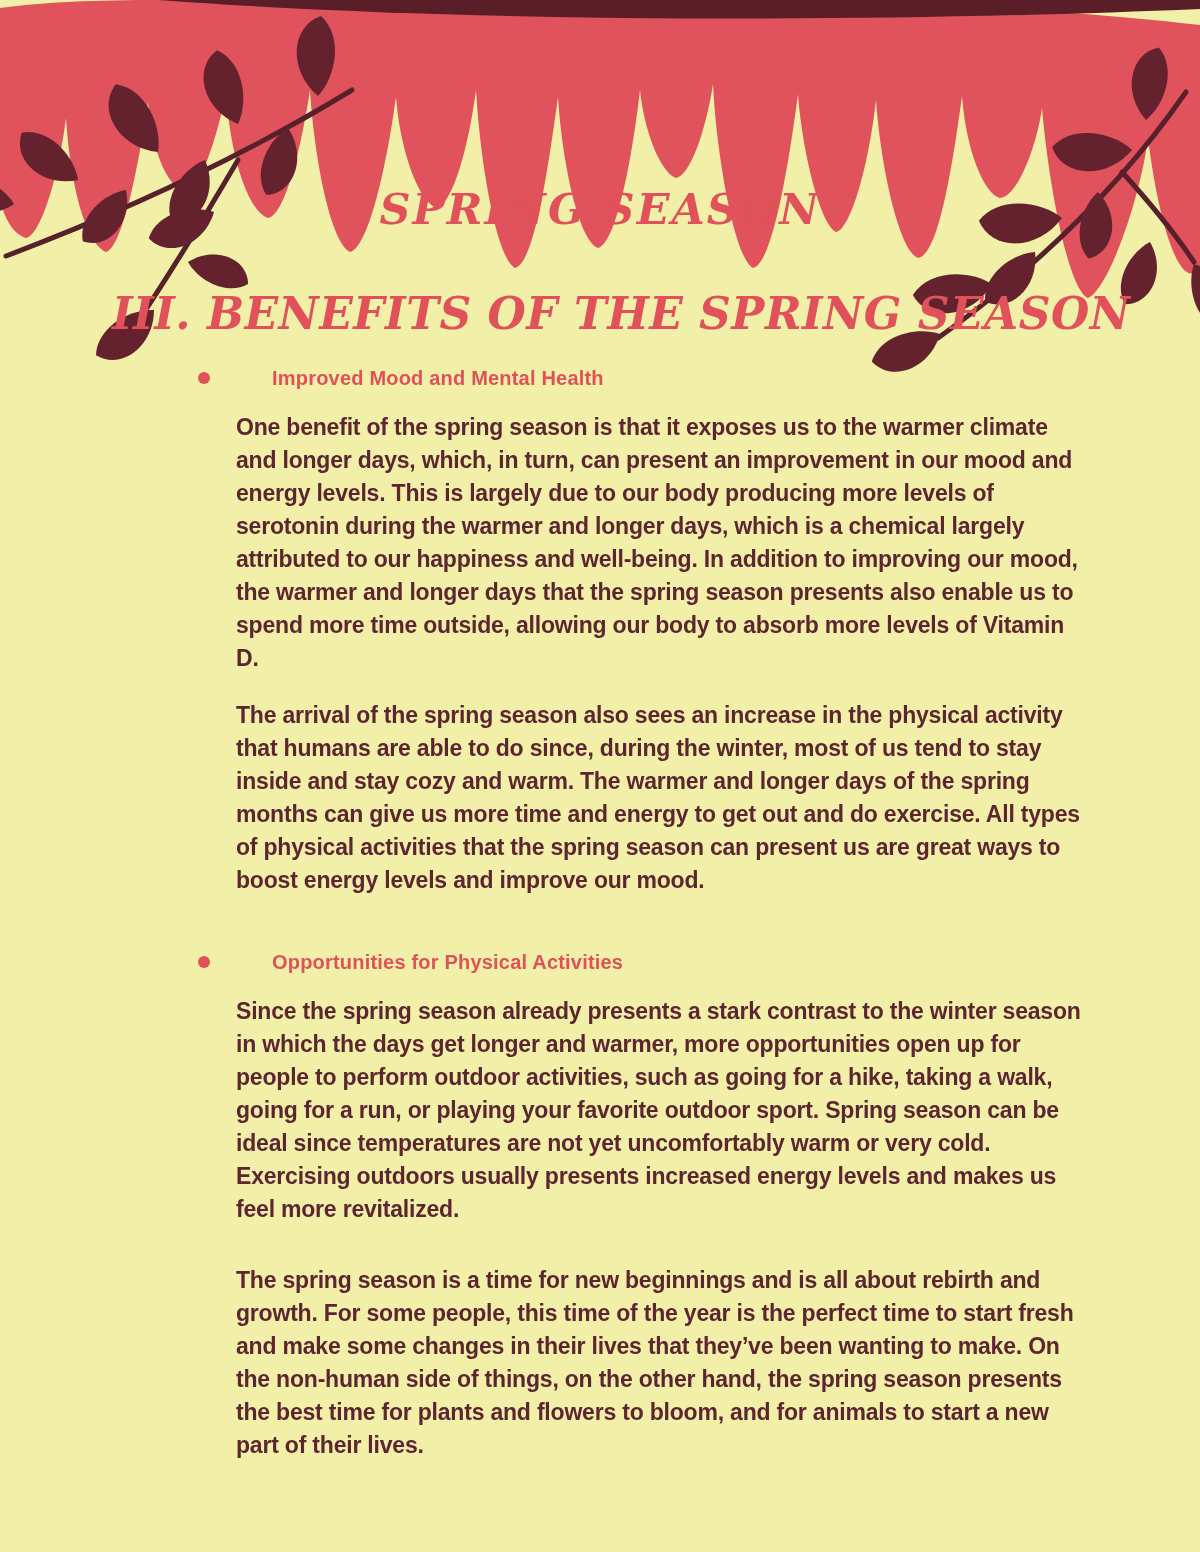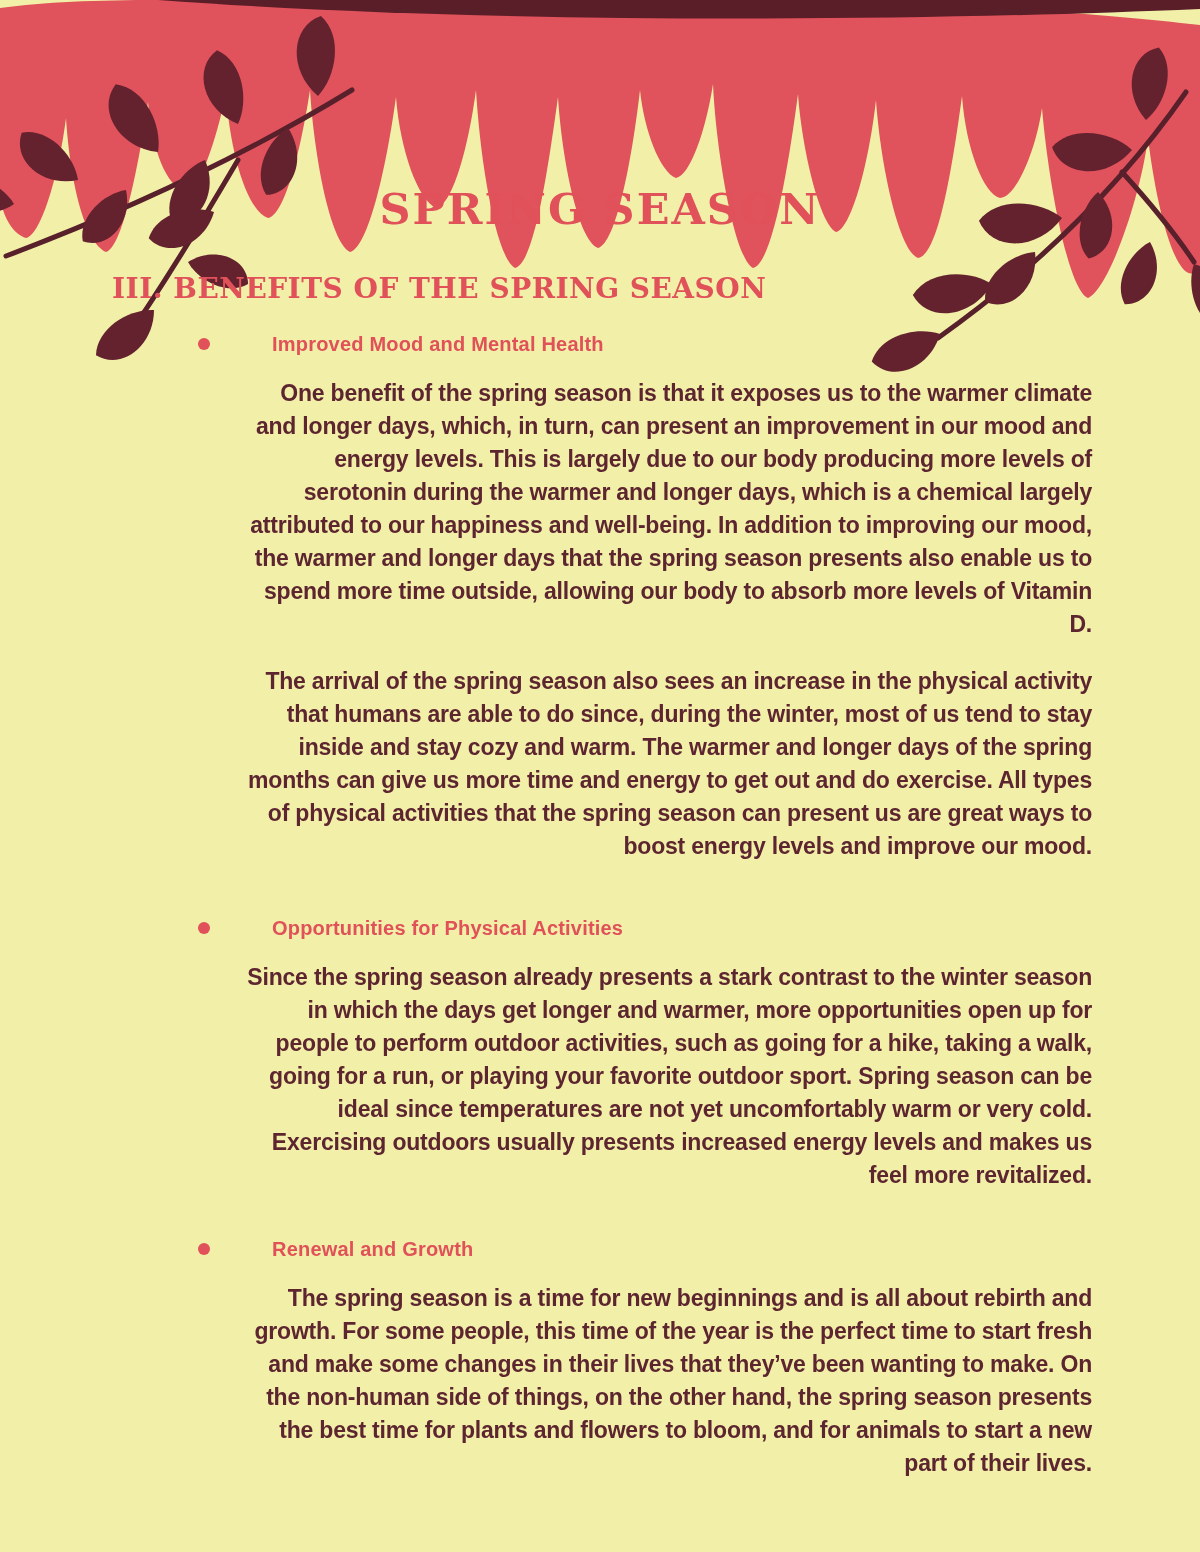--- a/index.html
+++ b/index.html
@@ -21,40 +21,41 @@
     overflow:hidden;
     font-family:"Liberation Sans", sans-serif;
   }
   .header-art{position:absolute;top:0;left:0;display:block;}
   .valance{fill:var(--valance);}
   .band{fill:var(--band);}
   .leaf-fill{fill:var(--leaf);}
   .stem{stroke:var(--stem);stroke-width:5;fill:none;stroke-linecap:round;}
   .script{
     font-family:"DejaVu Serif", serif;
+    font-style:italic;
     font-weight:700;
     color:var(--accent);
   }
   .title{
     position:absolute;
     top:184px;left:0;width:100%;
     margin:0;
     text-align:center;
     font-size:43px;
     letter-spacing:2px;
     z-index:3;
   }
   .content{
     position:absolute;
     top:272px;left:0;width:1200px;
     z-index:3;
   }
   .doc-heading{
-    margin:0 0 0 112px;
-    font-size:28px;
+    margin:16px 0 0 112px;
+    font-size:44px;
     letter-spacing:0.5px;
     white-space:nowrap;
   }
   .bullet-section{margin:0;}
   .bullet-section:nth-of-type(1){margin-top:20px;}
   .bullet-section:nth-of-type(2){margin-top:24px;}
   .bullet-section:nth-of-type(3){margin-top:46px;}
   .bullet-section:nth-of-type(4){margin-top:38px;}
   .bullet-row{
     margin-left:198px;
@@ -77,21 +78,20 @@
     letter-spacing:0.2px;
   }
   .bullet-body{
     margin:14px 0 0 236px;
     width:856px;
     font-size:23px;
     line-height:33px;
     font-weight:bold;
     color:var(--ink);
     letter-spacing:-0.2px;
-    text-align:right;
   }
 </style>
 </head>
 <body>
 
 <div class="page">
 
   <svg class="header-art" width="1200" height="380" viewBox="0 0 1200 380" aria-hidden="true">
     <defs>
       <path id="leaf" d="M0 0 C 15 -28, 50 -33, 63 -11 C 51 10, 18 11, 0 0 Z"></path>
@@ -190,21 +190,17 @@
 
     <section class="bullet-section">
       <div class="bullet-row">
         <span class="bullet"></span>
         <h3 class="bullet-heading">Opportunities for Physical Activities</h3>
       </div>
       <p class="bullet-body">Since the spring season already presents a stark contrast to the winter season in which the days get longer and warmer, more opportunities open up for people to perform outdoor activities, such as going for a hike, taking a walk, going for a run, or playing your favorite outdoor sport. Spring season can be ideal since temperatures are not yet uncomfortably warm or very cold. Exercising outdoors usually presents increased energy levels and makes us feel more revitalized.</p>
     </section>
 
     <section class="bullet-section">
-      <div class="bullet-row">
-        <span class="bullet"></span>
-        <h3 class="bullet-heading">Renewal and Growth</h3>
-      </div>
       <p class="bullet-body">The spring season is a time for new beginnings and is all about rebirth and growth. For some people, this time of the year is the perfect time to start fresh and make some changes in their lives that they’ve been wanting to make. On the non-human side of things, on the other hand, the spring season presents the best time for plants and flowers to bloom, and for animals to start a new part of their lives.</p>
     </section>
   </div>
 
 </div>
 
 </body></html>

